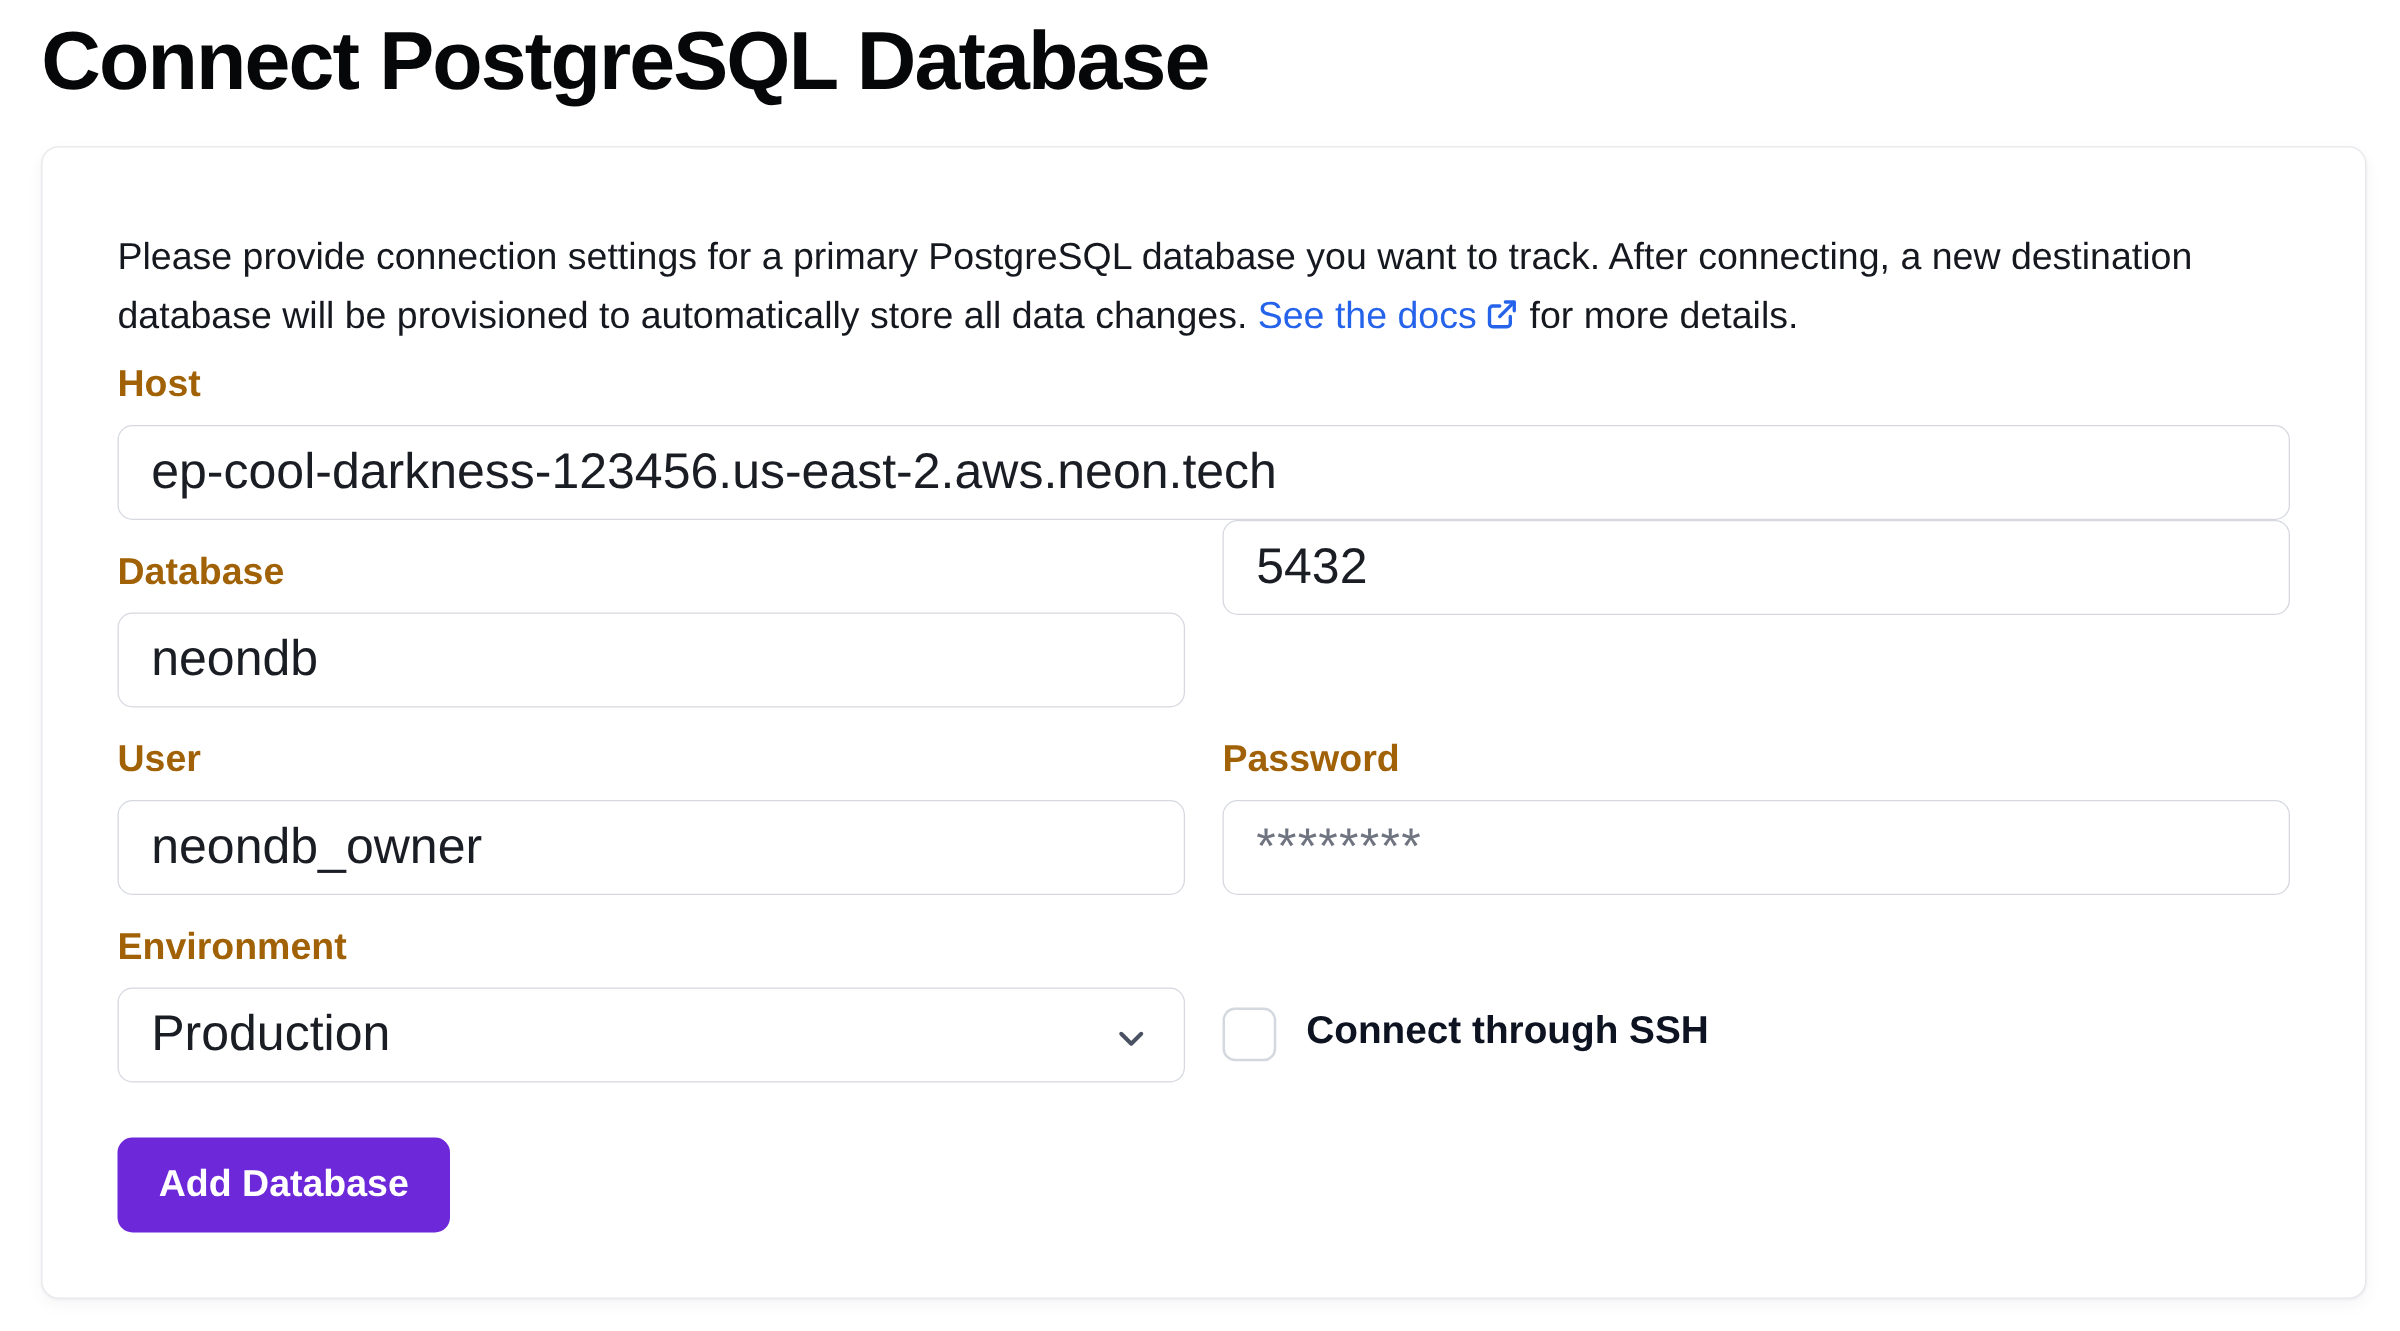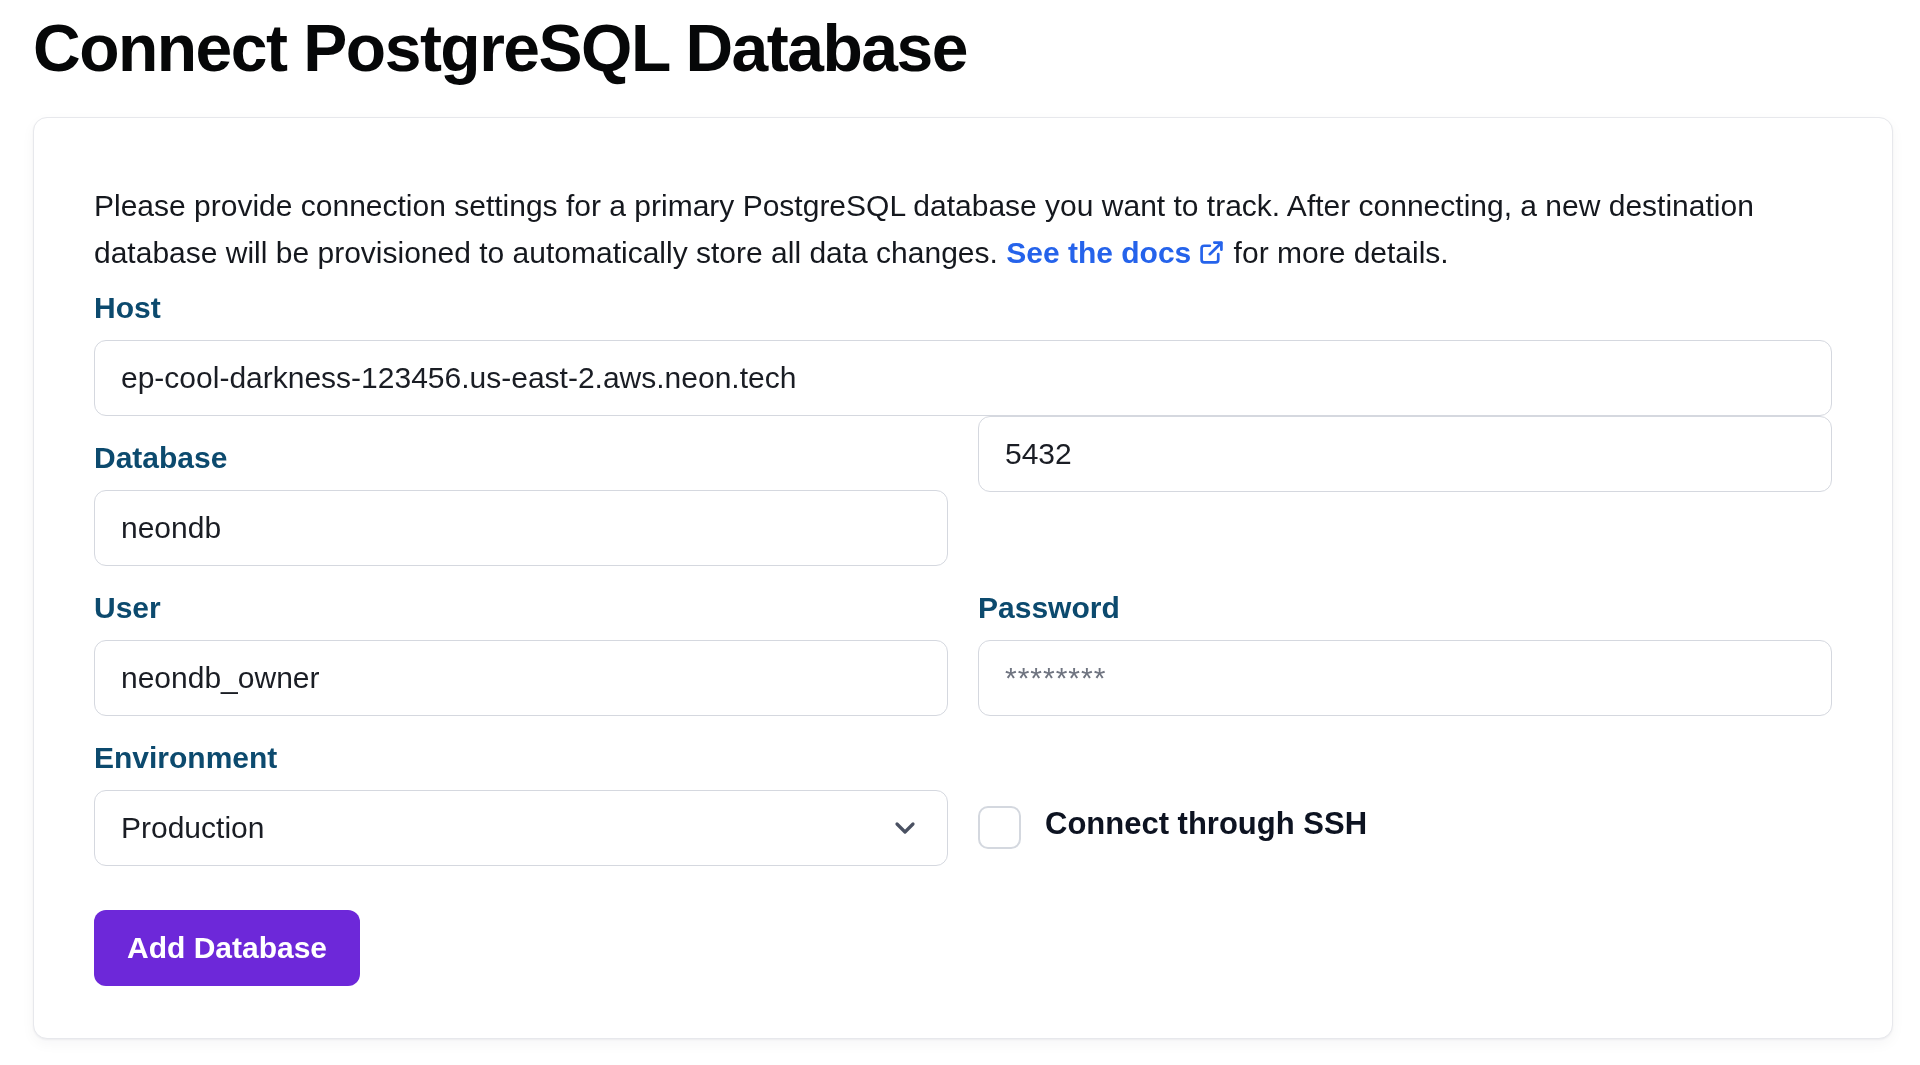--- a/index.html
+++ b/index.html
@@ -29,49 +29,49 @@
   }
 
   .intro {
     font-size: 30px;
     line-height: 47px;
     color: #15181e;
     margin: 0 0 14px 0;
   }
   .docs-link {
     color: #2563eb;
-    font-weight: 700;
+    font-weight: 400;
     text-decoration: none;
     white-space: nowrap;
   }
   .ext-icon {
     display: inline-block;
     width: 27px; height: 27px;
     vertical-align: -3px;
     margin-left: 7px;
   }
 
   .field-label {
     display: block;
     font-size: 30px;
     font-weight: 700;
-    color: #0c4a6e;
+    color: #a16207;
     line-height: 36px;
     margin: 24px 0 14px 0;
   }
   .first-label { margin-top: 0; }
 
   .text-input, .select-box {
     width: 100%;
     height: 76px;
     border: 1px solid #d5d8df;
     border-radius: 12px;
     background: #ffffff;
     font-family: "Liberation Sans", sans-serif;
-    font-size: 30px;
+    font-size: 40px;
     color: #1a1d24;
     padding: 0 26px;
     outline: none;
   }
   .text-input::placeholder { color: #6f7480; letter-spacing: 1px; }
 
   .grid-2 {
     display: grid;
     grid-template-columns: 1fr 1fr;
     column-gap: 30px;

